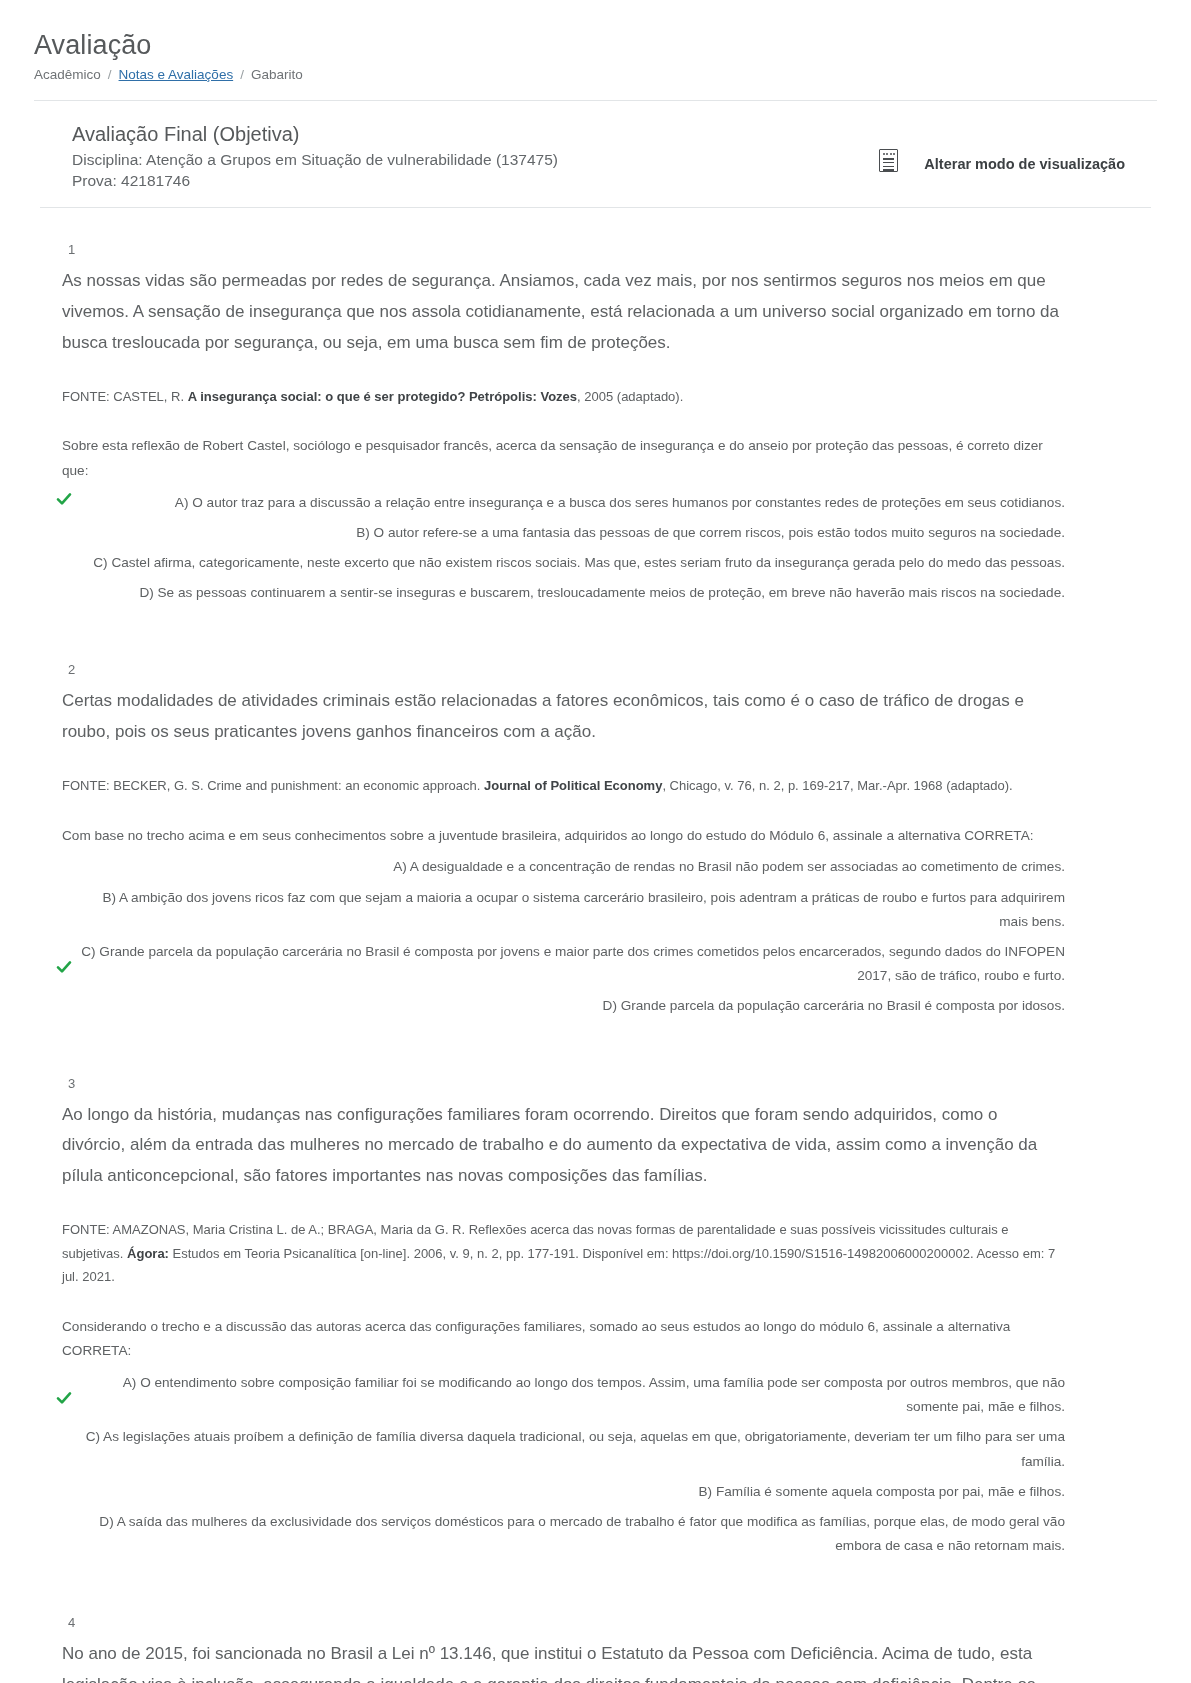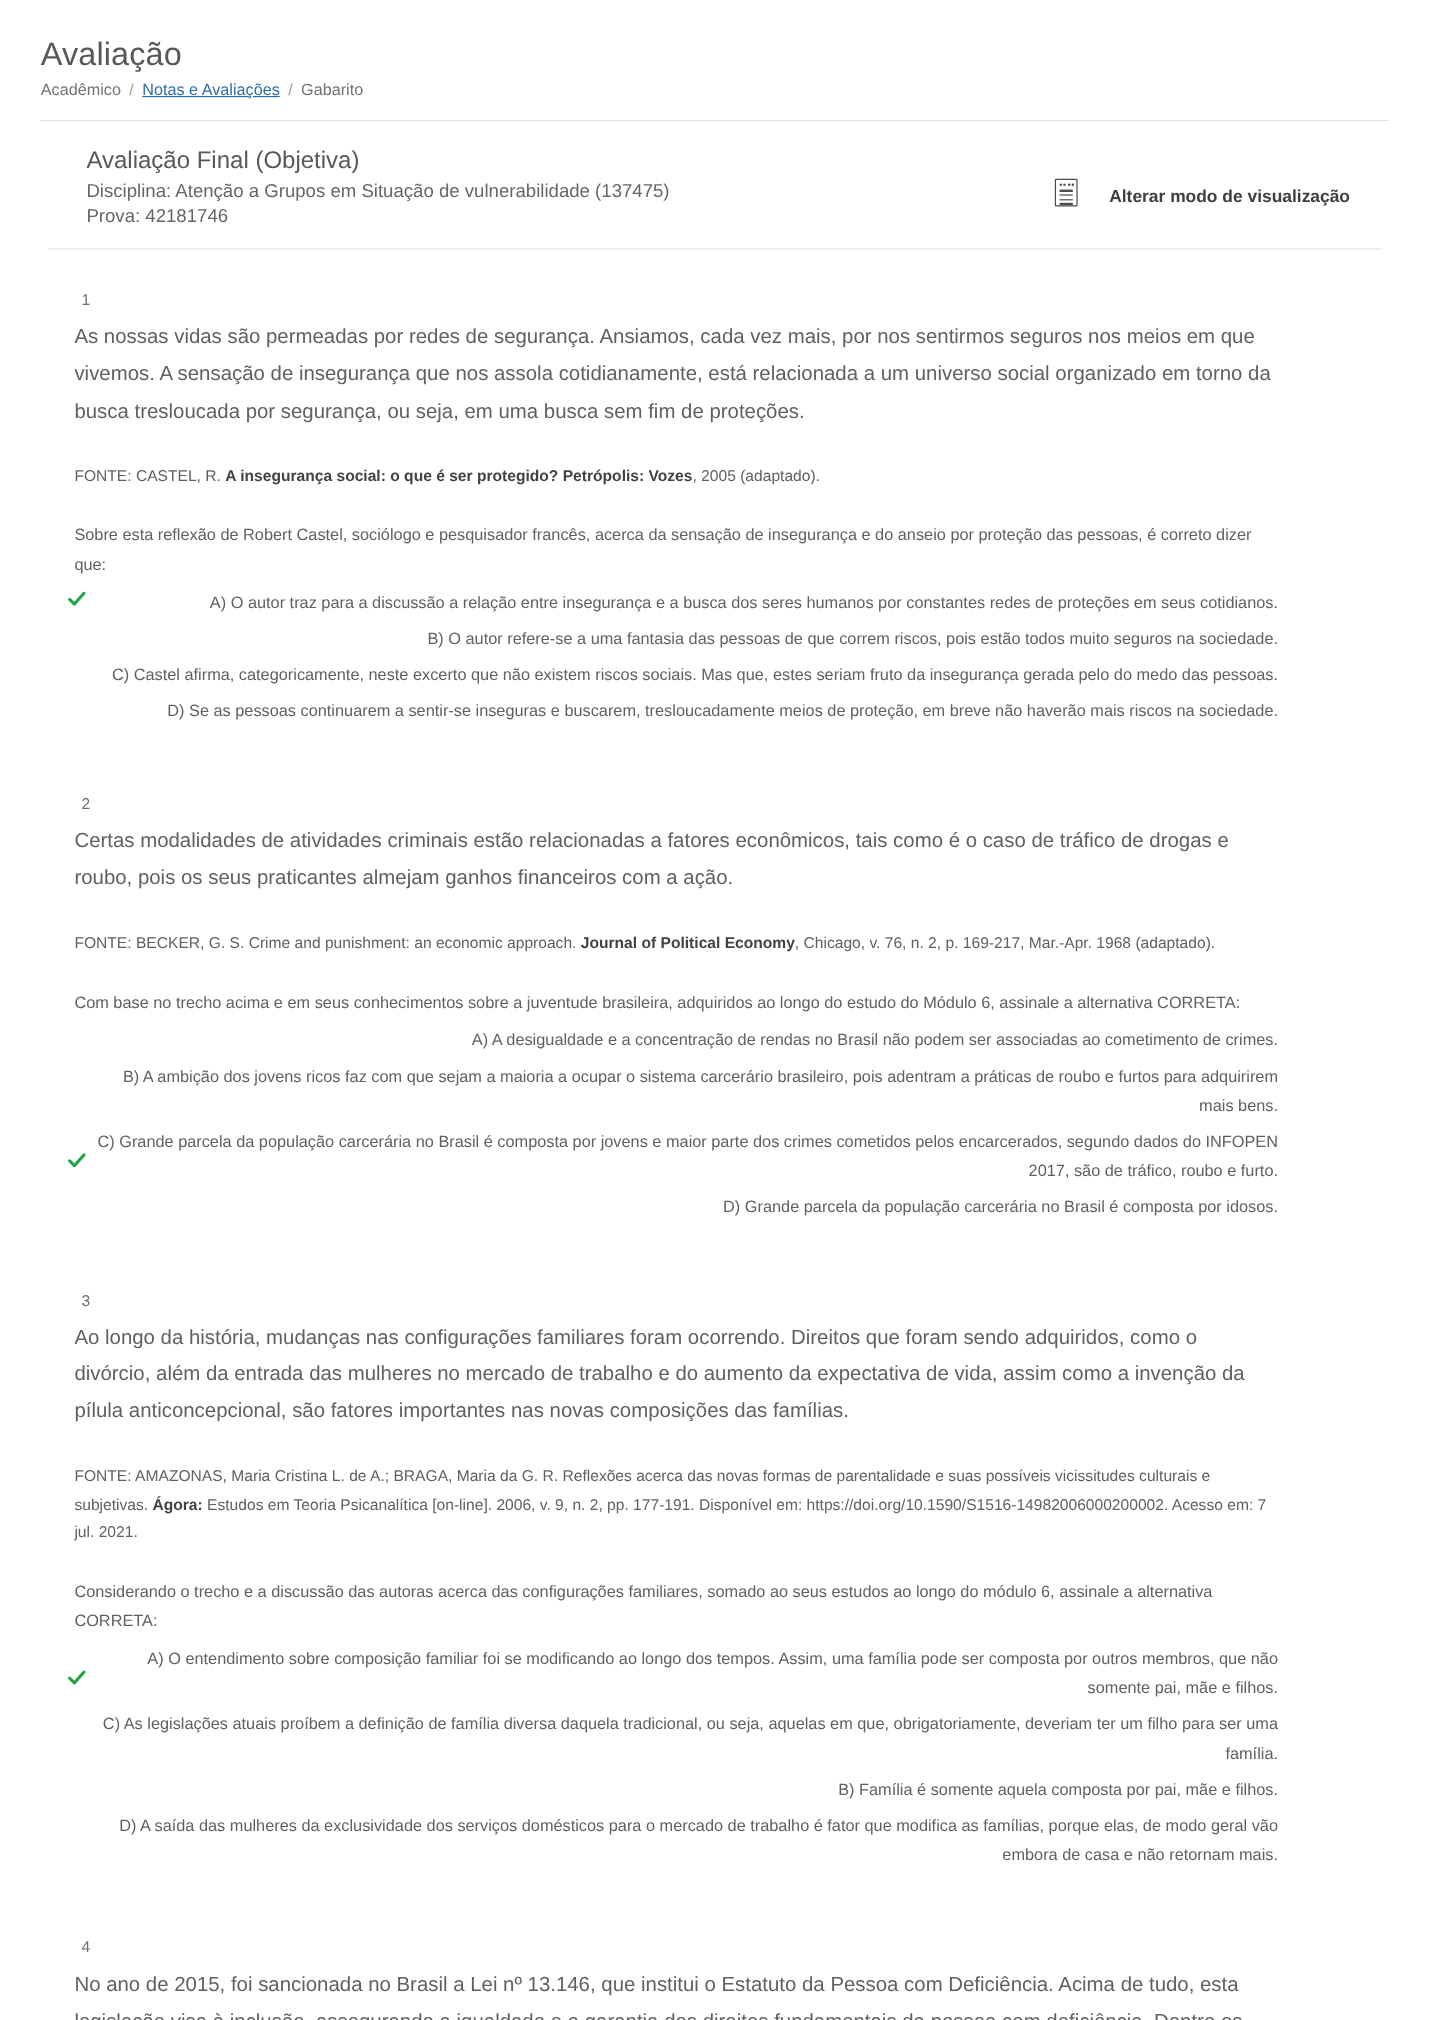--- a/index.html
+++ b/index.html
@@ -233,21 +233,21 @@
         </li>
         <li class="option">
           <span>D) Se as pessoas continuarem a sentir-se inseguras e buscarem, tresloucadamente meios de proteção, em breve  não haverão mais riscos na sociedade.</span>
         </li>
       </ul>
     </div>
     <div class="q-gap"></div>
 
     <div class="question">
       <div class="q-number">2</div>
-      <p class="q-statement">Certas modalidades de atividades criminais estão relacionadas a fatores econômicos, tais como é o caso de tráfico de drogas e roubo, pois os seus praticantes almejam ganhos financeiros com a ação.</p>
+      <p class="q-statement">Certas modalidades de atividades criminais estão relacionadas a fatores econômicos, tais como é o caso de tráfico de drogas e roubo, pois os seus praticantes jovens ganhos financeiros com a ação.</p>
       <p class="q-source">
         <span>FONTE: BECKER, G. S. Crime and punishment: an economic approach. </span><b>Journal of Political Economy</b><span>, Chicago, v. 76, n. 2, p. 169-217, Mar.-Apr. 1968 (adaptado).</span>
       </p>
       <p class="q-prompt">Com base no trecho acima e em seus conhecimentos sobre a juventude brasileira, adquiridos ao longo do estudo do Módulo 6, assinale a alternativa CORRETA:</p>
       <ul class="options">
         <li class="option">
           <span>A) A desigualdade e a concentração de rendas no Brasil não podem ser associadas ao cometimento de crimes.</span>
         </li>
         <li class="option">
           <span>B) A ambição dos jovens ricos faz com que sejam a maioria a ocupar o sistema carcerário brasileiro, pois adentram a práticas de roubo e furtos para adquirirem mais bens.</span>

